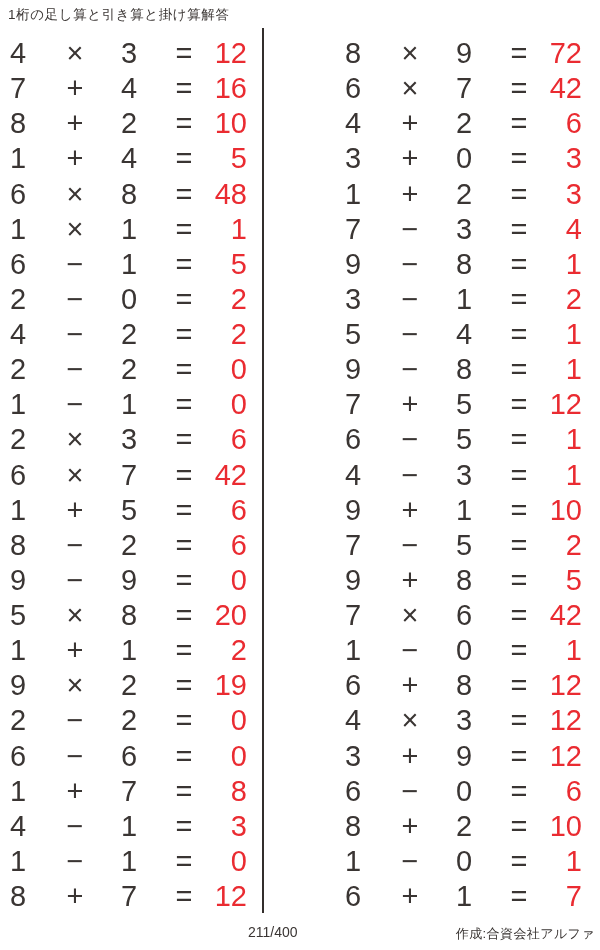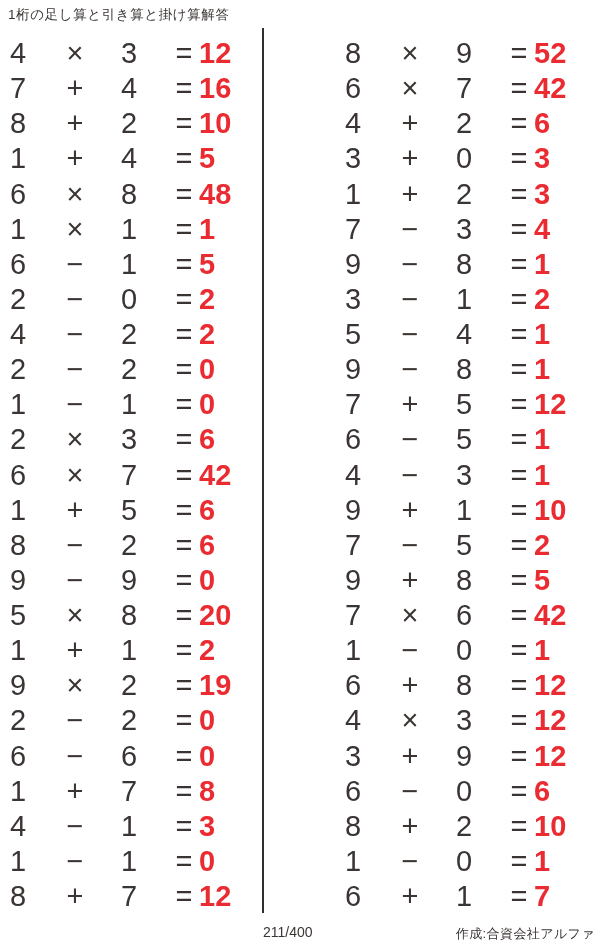--- a/index.html
+++ b/index.html
@@ -36,32 +36,32 @@
     height: 35.13px;
     font-size: 29px;
     font-weight: normal;
     color: var(--text, #3a3533);
   }
   .cell { display: block; text-align: center; line-height: 1; }
   .cell.a   { width: 30px; margin-left: 2px; }
   .cell.op  { width: 30px; margin-left: 27px; }
   .cell.b   { width: 30px; margin-left: 24px; }
   .cell.eq  { width: 30px; margin-left: 25px; }
-  .cell.ans { width: 48px; text-align: left; color: var(--answer, #ea2b31); font-weight: bold; }
+  .cell.ans { width: 48px; text-align: right; color: var(--answer, #ea2b31); }
   .divider {
     position: absolute;
     left: 262px;
     top: 28px;
     width: 1.6px;
     height: 885px;
     background: var(--divider, #332e2c);
   }
   .page-number {
     position: absolute;
-    left: 263px;
+    left: 248px;
     top: 924px;
     font-size: 14px;
     color: var(--text, #3a3533);
   }
   .credit {
     position: absolute;
     right: 5px;
     top: 925px;
     font-size: 13px;
     letter-spacing: 0.4px;
@@ -275,21 +275,21 @@
     <span class="cell eq">=</span>
     <span class="cell ans">12</span>
   </div>
 </div>
       <div class="eq-column col-right">
   <div class="eq-row">
     <span class="cell a">8</span>
     <span class="cell op">×</span>
     <span class="cell b">9</span>
     <span class="cell eq">=</span>
-    <span class="cell ans">52</span>
+    <span class="cell ans">72</span>
   </div>
 
   <div class="eq-row">
     <span class="cell a">6</span>
     <span class="cell op">×</span>
     <span class="cell b">7</span>
     <span class="cell eq">=</span>
     <span class="cell ans">42</span>
   </div>
 

